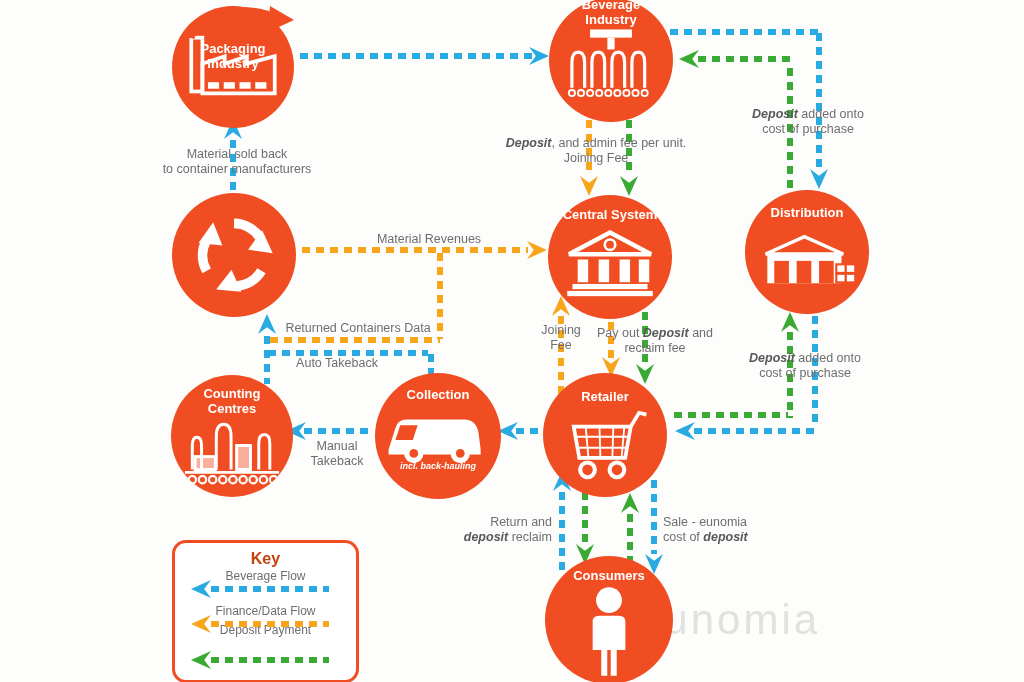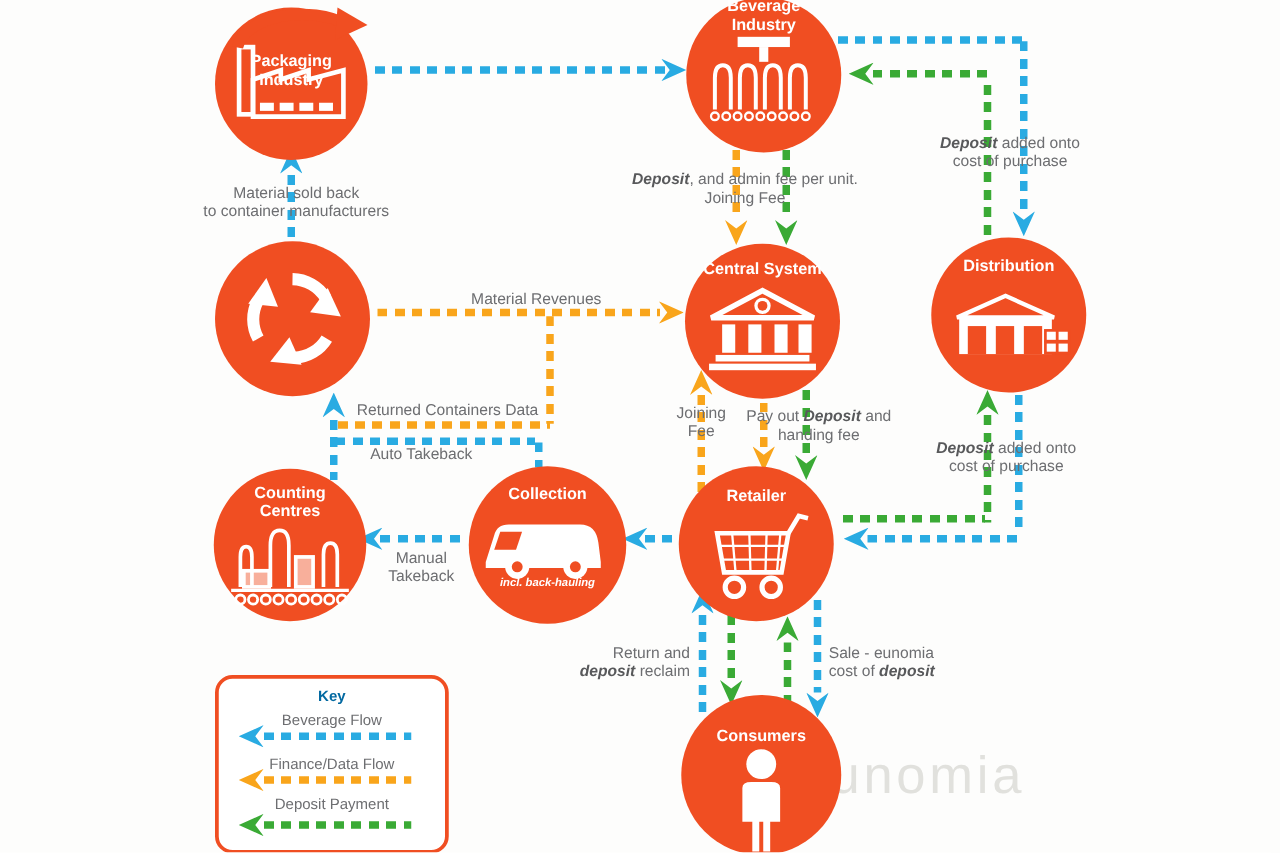--- a/index.html
+++ b/index.html
@@ -34,21 +34,21 @@
   .arrow.down {clip-path:polygon(50% 100%,100% 0,50% 34%,0 0);}
   .arrow.blue{background:#29ABE2;} .arrow.yellow{background:#F9A51B;} .arrow.green{background:#3AAA35;}
   
   .lbl{position:absolute; color:#6D6E71; font-size:12.5px; line-height:1.2;
        text-align:center; z-index:4; white-space:nowrap;}
   .lbl .b{font-weight:bold; font-style:italic; color:#58595B;}
   
   #key{position:absolute; left:172px; top:540px; width:181px; height:137px;
        border:3px solid #F04E22; border-radius:14px; background:#fff; z-index:3;}
   #key .ktitle{position:absolute; top:7px; width:100%; text-align:center;
-       font-size:12px; font-weight:bold; color:#0369a1;}
+       font-size:16px; font-weight:bold; color:#c2410c;}
   #key .kitem-label{position:absolute; width:100%; text-align:center;
        font-size:12px; color:#6D6E71;}
   #key .kline{left:36px; width:118px;}
   #key .karrow{left:16px;}
   
   #watermark{position:absolute; left:638px; top:596px; font-size:42px;
        color:rgba(178,178,172,0.38); letter-spacing:3px; z-index:0;}
 </style>
 </head>
 <body>
@@ -287,21 +287,21 @@
           <line x1="71" y1="22" x2="68" y2="56"></line>
         <line x1="18" y1="33" x2="77" y2="33"></line>
           <line x1="19" y1="45" x2="74" y2="45"></line>
       </g>
       <circle cx="31" cy="69" r="8" stroke="#fff" stroke-width="4.5" fill="none"></circle>
       <circle cx="63" cy="69" r="8" stroke="#fff" stroke-width="4.5" fill="none"></circle>
     </svg>
   </div>
 
   <div class="node" style="left:545px;top:556px;width:128px;height:128px;">
-    <div class="nlabel" style="margin-top:26px;">Consumers</div>
+    <div class="nlabel" style="margin-top:13px;">Consumers</div>
     <svg width="86" height="96" viewBox="0 0 100 110">
       <circle cx="50" cy="18" r="15" fill="#fff"></circle>
       <path d="M31,42 q0,-6 9,-6 h20 q9,0 9,6 v34 h-10 v30 h-7 v-30 h-4 v30 h-7 v-30 h-10 z" fill="#fff"></path>
     </svg>
   </div>
 
   <div class="lbl" style="left:118px;top:147px;width:238px;">
     <span>Material sold back</span><br>
     <span>to container manufacturers</span>
   </div>
@@ -328,21 +328,21 @@
     <span>Auto Takeback</span>
   </div>
 
   <div class="lbl" style="left:521px;top:323px;width:80px;">
     <span>Joining</span><br>
     <span>Fee</span>
   </div>
 
   <div class="lbl" style="left:575px;top:326px;width:160px;">
     <span>Pay out </span><span class="b">Deposit</span><span> and</span><br>
-    <span>handing fee</span>
+    <span>reclaim fee</span>
   </div>
 
   <div class="lbl" style="left:725px;top:351px;width:160px;">
     <span class="b">Deposit</span><span> added onto</span><br>
     <span>cost of purchase</span>
   </div>
 
   <div class="lbl" style="left:297px;top:439px;width:80px;">
     <span>Manual</span><br>
     <span>Takeback</span>
@@ -362,20 +362,20 @@
     <div class="ktitle">Key</div>
 
     <div class="kitem-label" style="top:26px;">Beverage Flow</div>
     <div class="hline blue kline" style="top:43px;"></div>
     <div class="arrow left blue karrow" style="top:37px;"></div>
 
     <div class="kitem-label" style="top:61px;">Finance/Data Flow</div>
     <div class="hline yellow kline" style="top:78px;"></div>
     <div class="arrow left yellow karrow" style="top:72px;"></div>
 
-    <div class="kitem-label" style="top:93px;">Deposit Payment</div>
+    <div class="kitem-label" style="top:80px;">Deposit Payment</div>
     <div class="hline green kline" style="top:114px;"></div>
     <div class="arrow left green karrow" style="top:108px;"></div>
   </div>
 
   <div id="watermark">eunomia</div>
 
 </div>
 
 </body></html>

